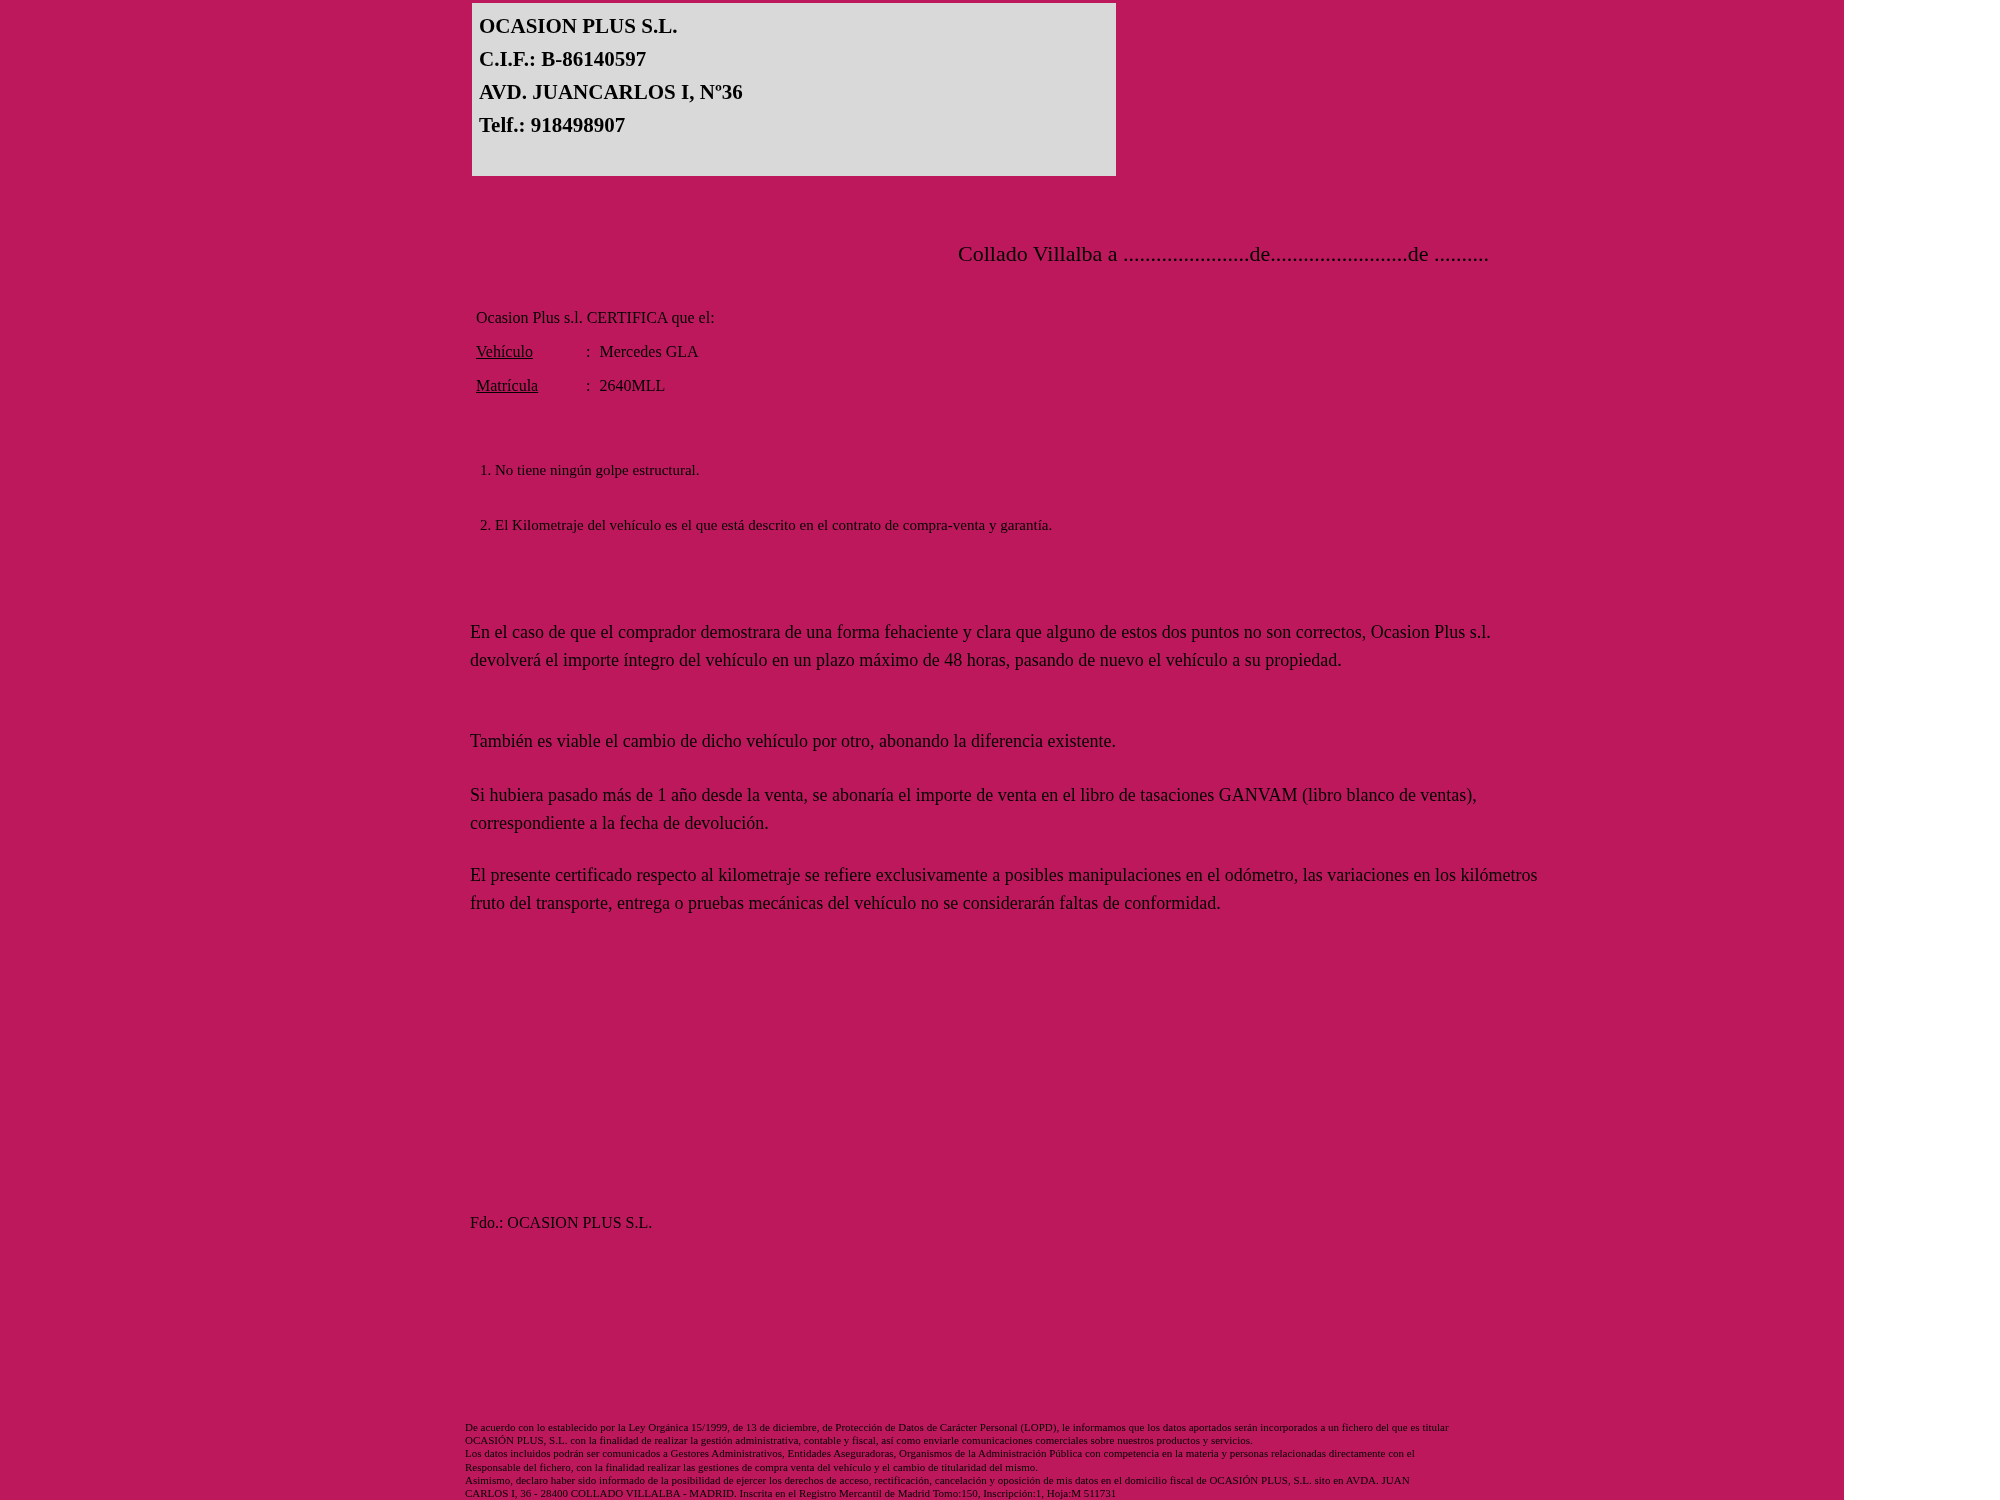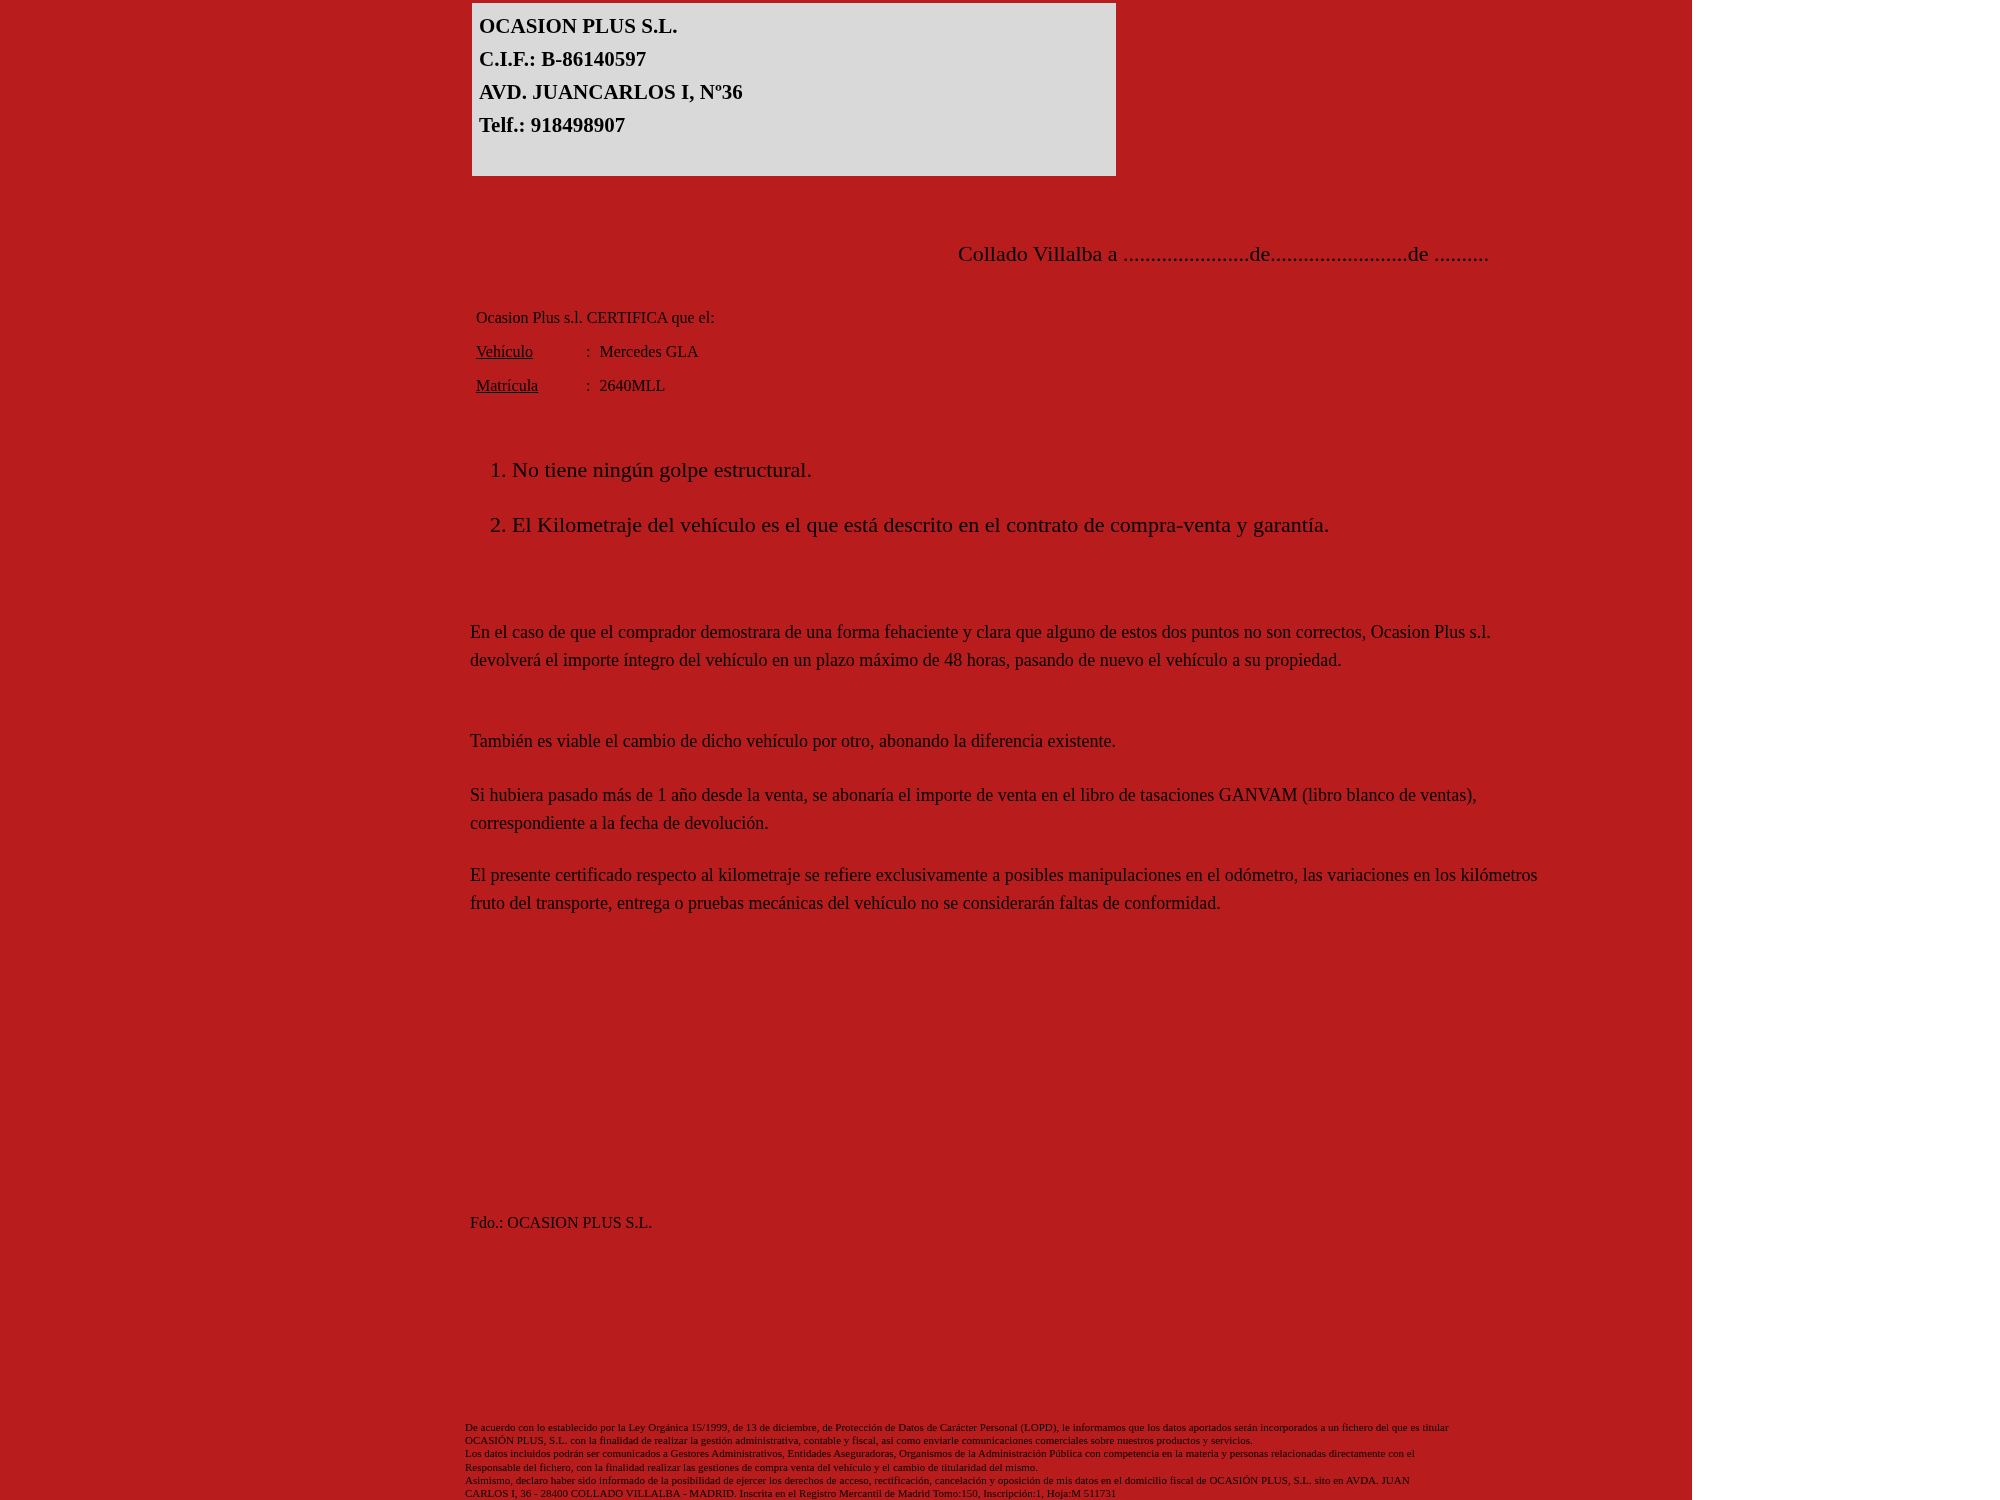--- a/index.html
+++ b/index.html
@@ -1,20 +1,20 @@
 <!DOCTYPE html>
 <html><head>
 <meta charset="utf-8">
 <style>
   html, body { margin: 0; padding: 0; }
   .page {
     position: relative;
-    width: 1692px;
+    width: 1844px;
     height: 1500px;
-    background: #b91c1c;
+    background: #be185d;
     font-family: "Liberation Serif", serif;
     color: #000000;
     overflow: hidden;
     text-decoration: underline;
   }
   .header-box {
     position: absolute;
     left: 472px;
     top: 3px;
     width: 644px;
@@ -40,23 +40,23 @@
     line-height: 34px;
   }
   .cert-label {
     display: inline-block;
     width: 110px;
     text-decoration: underline;
   }
   .cert-sep { margin-right: 9px; }
   .statement {
     position: absolute;
-    left: 490px;
+    left: 480px;
     width: 1080px;
-    font-size: 22px;
+    font-size: 15px;
     line-height: 28px;
   }
   .s1 { top: 456px; }
   .s2 { top: 511px; }
   .para {
     position: absolute;
     left: 470px;
     width: 1078px;
     font-size: 18px;
     line-height: 28px;

